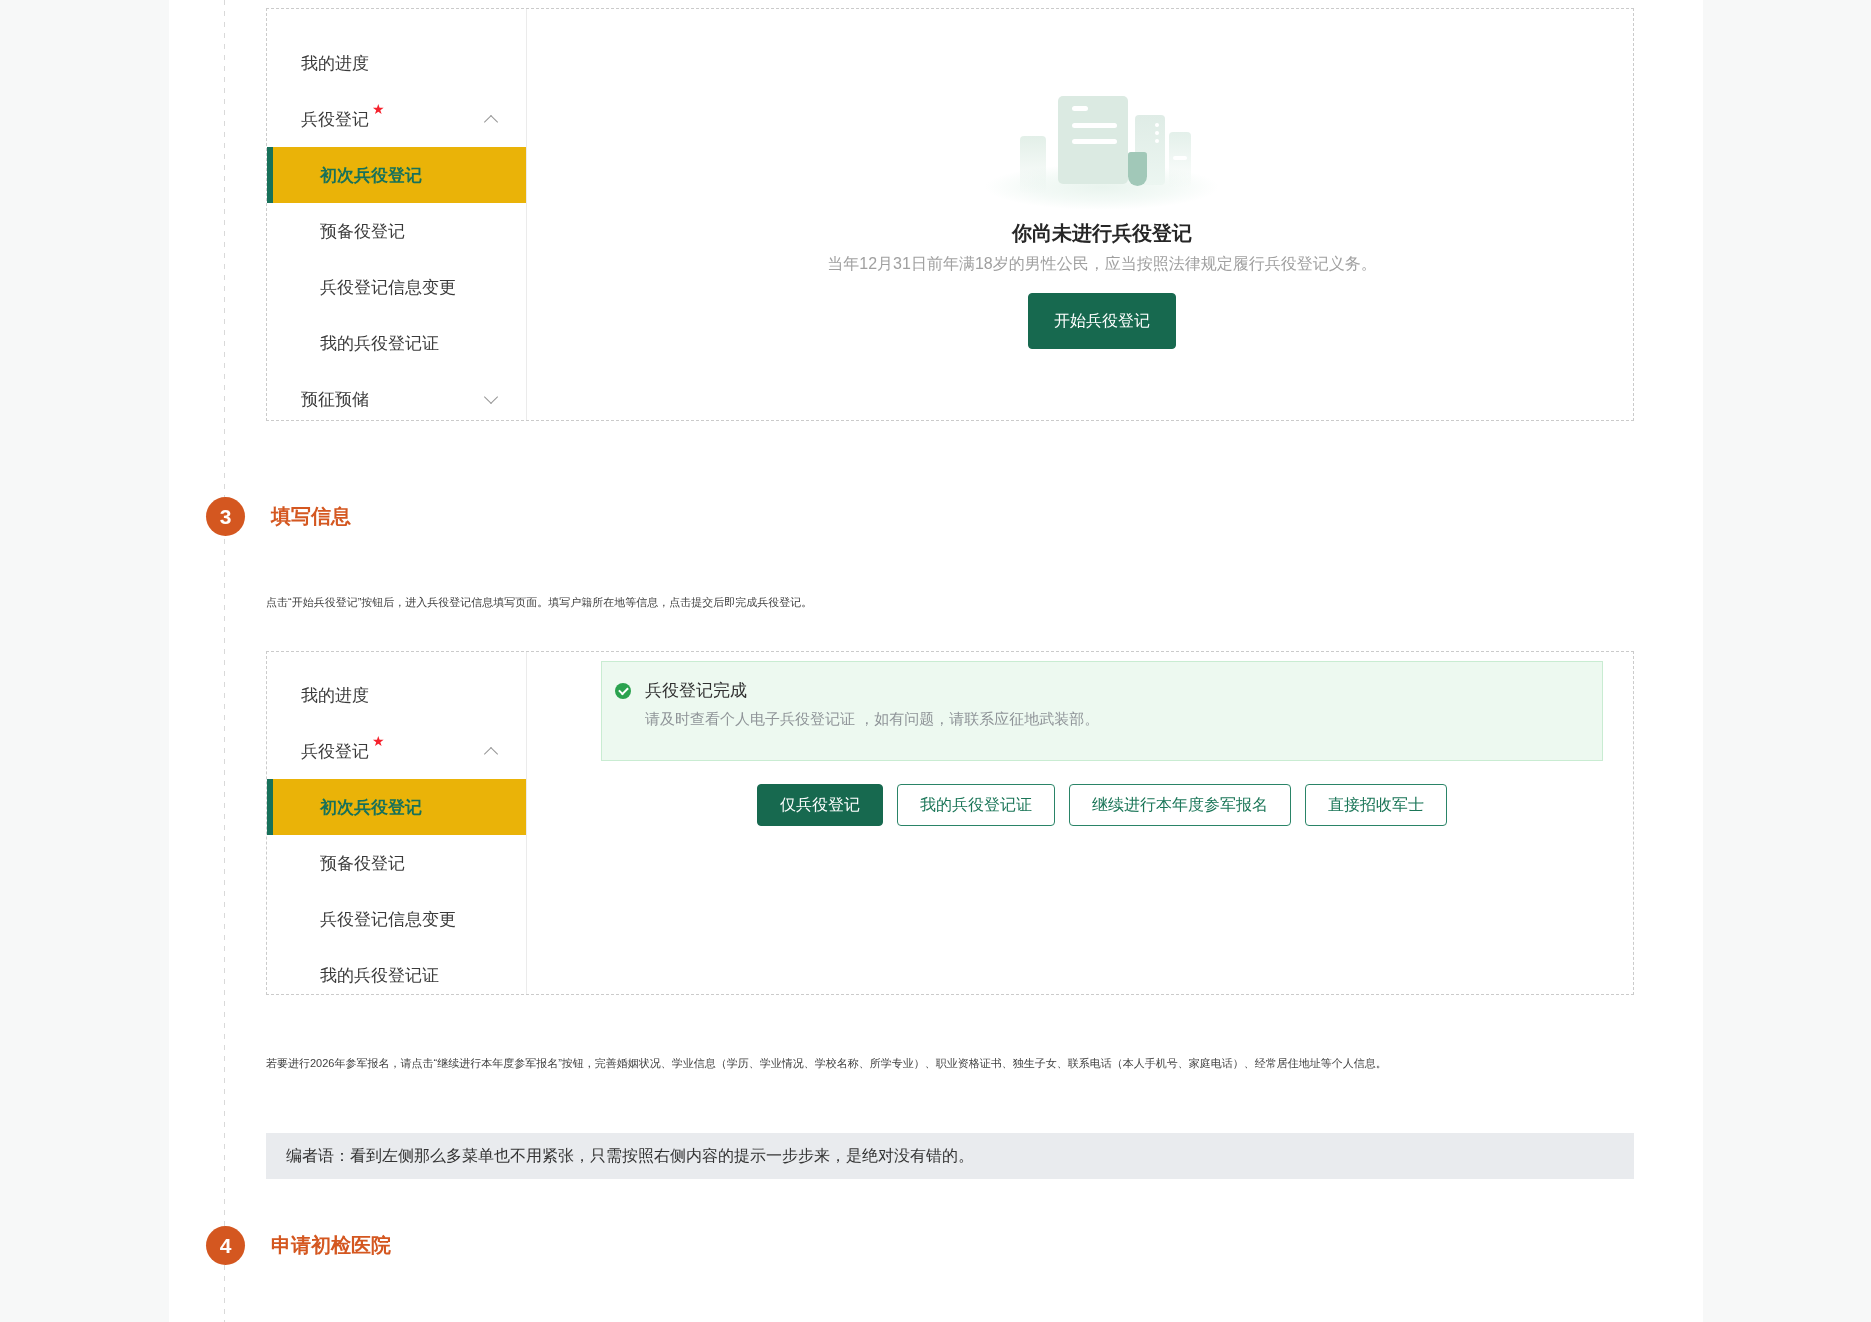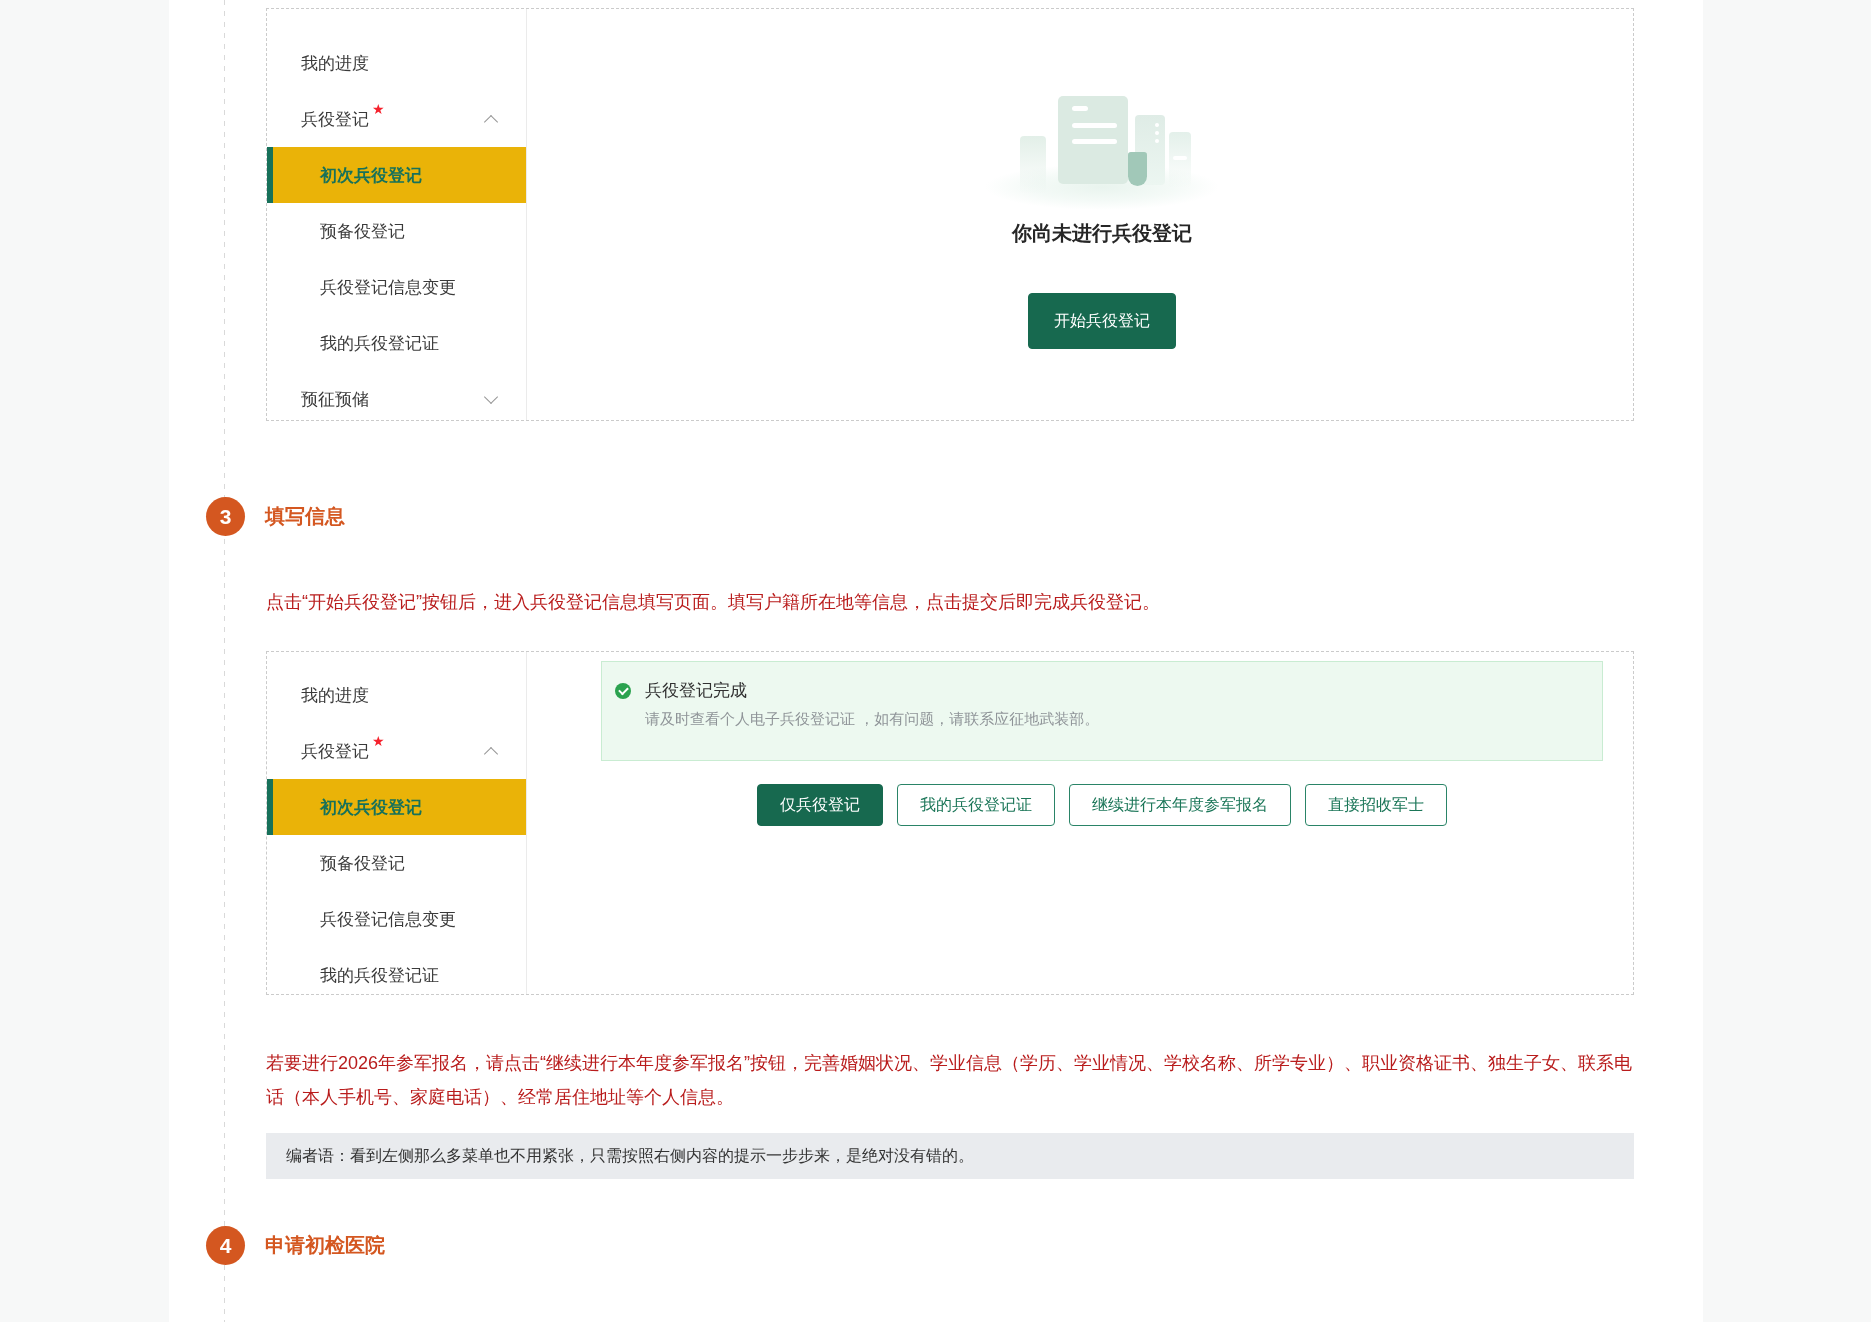--- a/index.html
+++ b/index.html
@@ -57,23 +57,23 @@
   .btn{border:none;border-radius:4px;font-size:16px;cursor:pointer;box-sizing:border-box;}
   .btn.primary{background:#17694f;color:#fff;border:1px solid #17694f;}
   .btn.outline{background:#fff;color:#1b7658;border:1px solid #2a8467;}
   .es-btn{position:absolute;top:284px;left:50%;transform:translateX(-50%);
           height:56px;padding:0 25px;}
 
   
   .step{position:absolute;left:206px;display:flex;align-items:center;height:39px;}
   .step-circle{width:39px;height:39px;border-radius:50%;background:#d45720;color:#fff;
                font-size:21px;font-weight:bold;display:flex;align-items:center;justify-content:center;flex:none;}
-  .step-label{margin-left:20px;font-size:20px;font-weight:bold;color:#d45720;white-space:nowrap;}
-
-  .para{position:absolute;left:266px;width:1368px;margin:0;font-size:18px;color:#b91c1c;}
+  .step-label{margin-left:26px;font-size:20px;font-weight:bold;color:#d45720;white-space:nowrap;}
+
+  .para{position:absolute;left:266px;width:1368px;margin:0;font-size:11px;color:#404040;}
   .para.one{top:589px;line-height:26px;}
   .para.two{top:1046px;line-height:34px;}
 
   
   .alert{position:absolute;left:30px;right:30px;top:9px;height:100px;box-sizing:border-box;
          background:#edf9f0;border:1px solid #c9ecd2;border-radius:0;}
   .check-icon{position:absolute;left:13px;top:21px;width:16px;height:16px;border-radius:50%;background:#2ba24f;}
   .check-icon::after{content:"";position:absolute;left:3.5px;top:4px;width:7px;height:4px;
          border-left:2px solid #fff;border-bottom:2px solid #fff;transform:rotate(-45deg);}
   .alert-title{position:absolute;left:43px;top:17px;font-size:17px;line-height:24px;color:#303030;}
@@ -133,20 +133,21 @@
         <div class="b3"></div>
         <div class="dash"></div>
         <div class="doc">
           <div class="l1"></div>
           <div class="l2"></div>
           <div class="l3"></div>
         </div>
         <div class="shield"></div>
       </div>
       <div class="es-title">你尚未进行兵役登记</div>
+      <div class="es-desc">当年12月31日前年满18岁的男性公民，应当按照法律规定履行兵役登记义务。</div>
       <button class="btn primary es-btn">开始兵役登记</button>
     </div>
   </div>
 
   <div class="step" style="top:497px;">
     <div class="step-circle">3</div>
     <div class="step-label">填写信息</div>
   </div>
 
   <p class="para one">点击“开始兵役登记”按钮后，进入兵役登记信息填写页面。填写户籍所在地等信息，点击提交后即完成兵役登记。</p>

